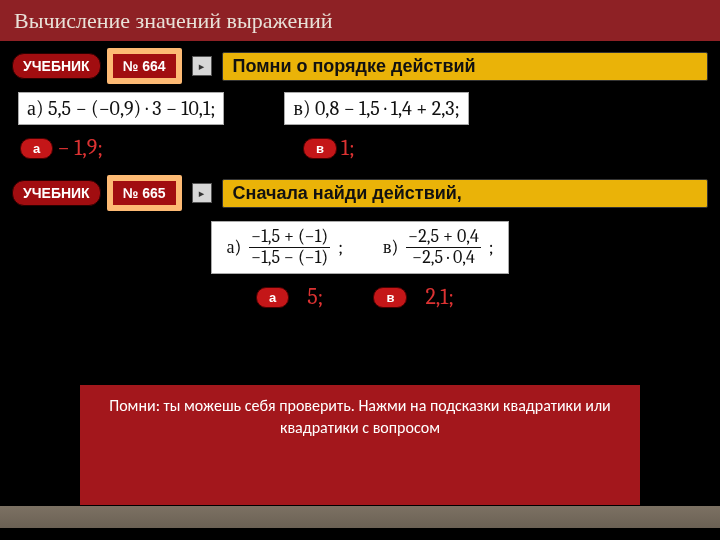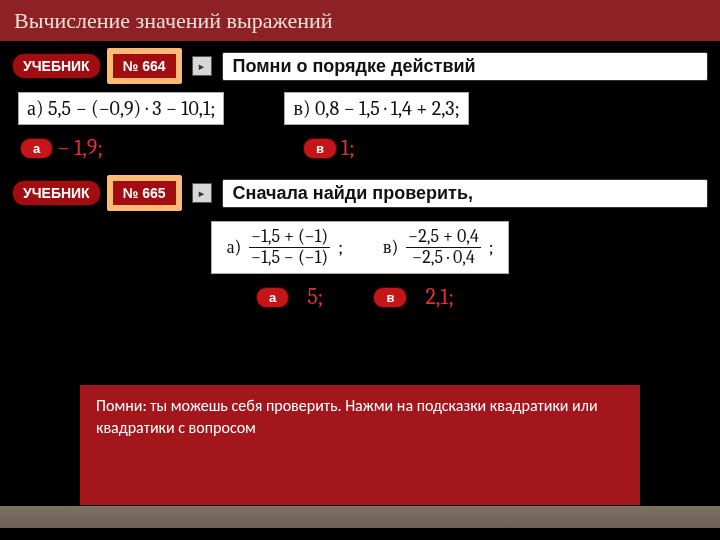--- a/index.html
+++ b/index.html
@@ -53,21 +53,21 @@
     background:#d7d7d7;
     border:1px solid #555;
     display:inline-flex;
     align-items:center;justify-content:center;
     font-size:11px;color:#333;
     cursor:pointer;
     flex-shrink:0;
   }
   .hint-banner{
     flex:1;
-    background:#ffffff;
+    background:#eab308;
     border:1px solid #333;
     border-radius:2px;
     padding:3px 10px;
     font-family:Arial,sans-serif;
     font-weight:700;
     font-size:18px;
     color:#111;
   }
   .expr-row{
     display:flex;
@@ -137,20 +137,21 @@
   }
   .answers-665 .group{display:flex;align-items:center}
   .answers-665 .ans{margin-left:18px;margin-right:10px}
   .reminder-box{
     position:absolute;
     left:80px;top:385px;
     width:560px;height:120px;
     background:#a3171c;
     color:#fff;
     font-size:16px;
+    text-align:center;
     padding:10px 16px 0 16px;
     box-sizing:border-box;
     line-height:1.35;
     font-family:"Calibri","Segoe UI",sans-serif;
   }
   .bottom-stripe{
     position:absolute;left:0;right:0;
     bottom:12px;height:22px;
     background:linear-gradient(#7c7163,#6b6154);
   }
@@ -182,21 +183,21 @@
   <div class="second-answer-group">
     <span class="pill">в</span>
     <span class="ans">1;</span>
   </div>
 </div>
 
 <div class="task-row" style="margin-top:4px">
   <span class="uchebnik">УЧЕБНИК</span>
   <span class="number">№ 665</span>
   <span class="hint-toggle">▸</span>
-  <div class="hint-banner">Сначала найди проверить,</div>
+  <div class="hint-banner">Сначала найди действий,</div>
 </div>
 
 <div class="frac-row">
   <div class="frac-box">
     <div class="frac-item">
       <span class="frac-label">а)</span>
       <span class="fraction">
         <span class="num">−1,5 + (−1)</span>
         <span class="bar"></span>
         <span class="den">−1,5 − (−1)</span>

